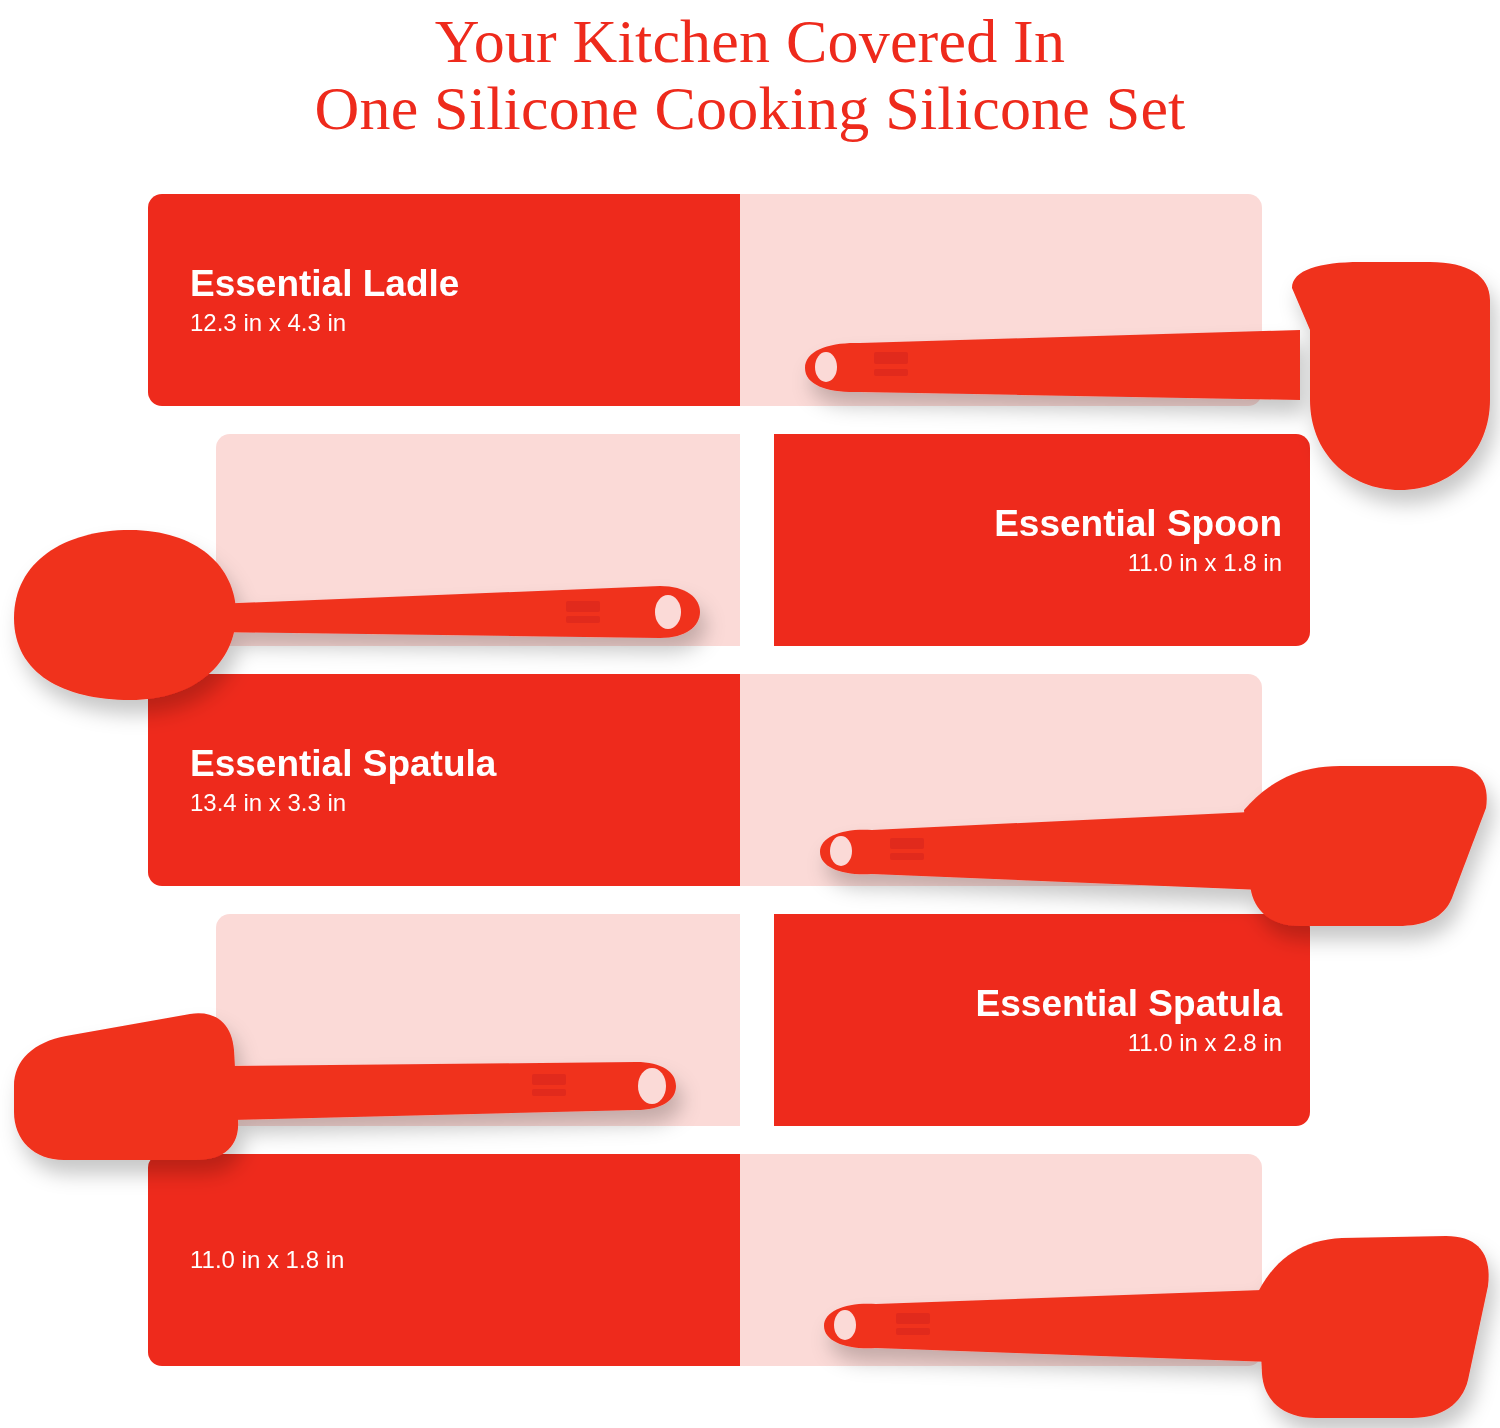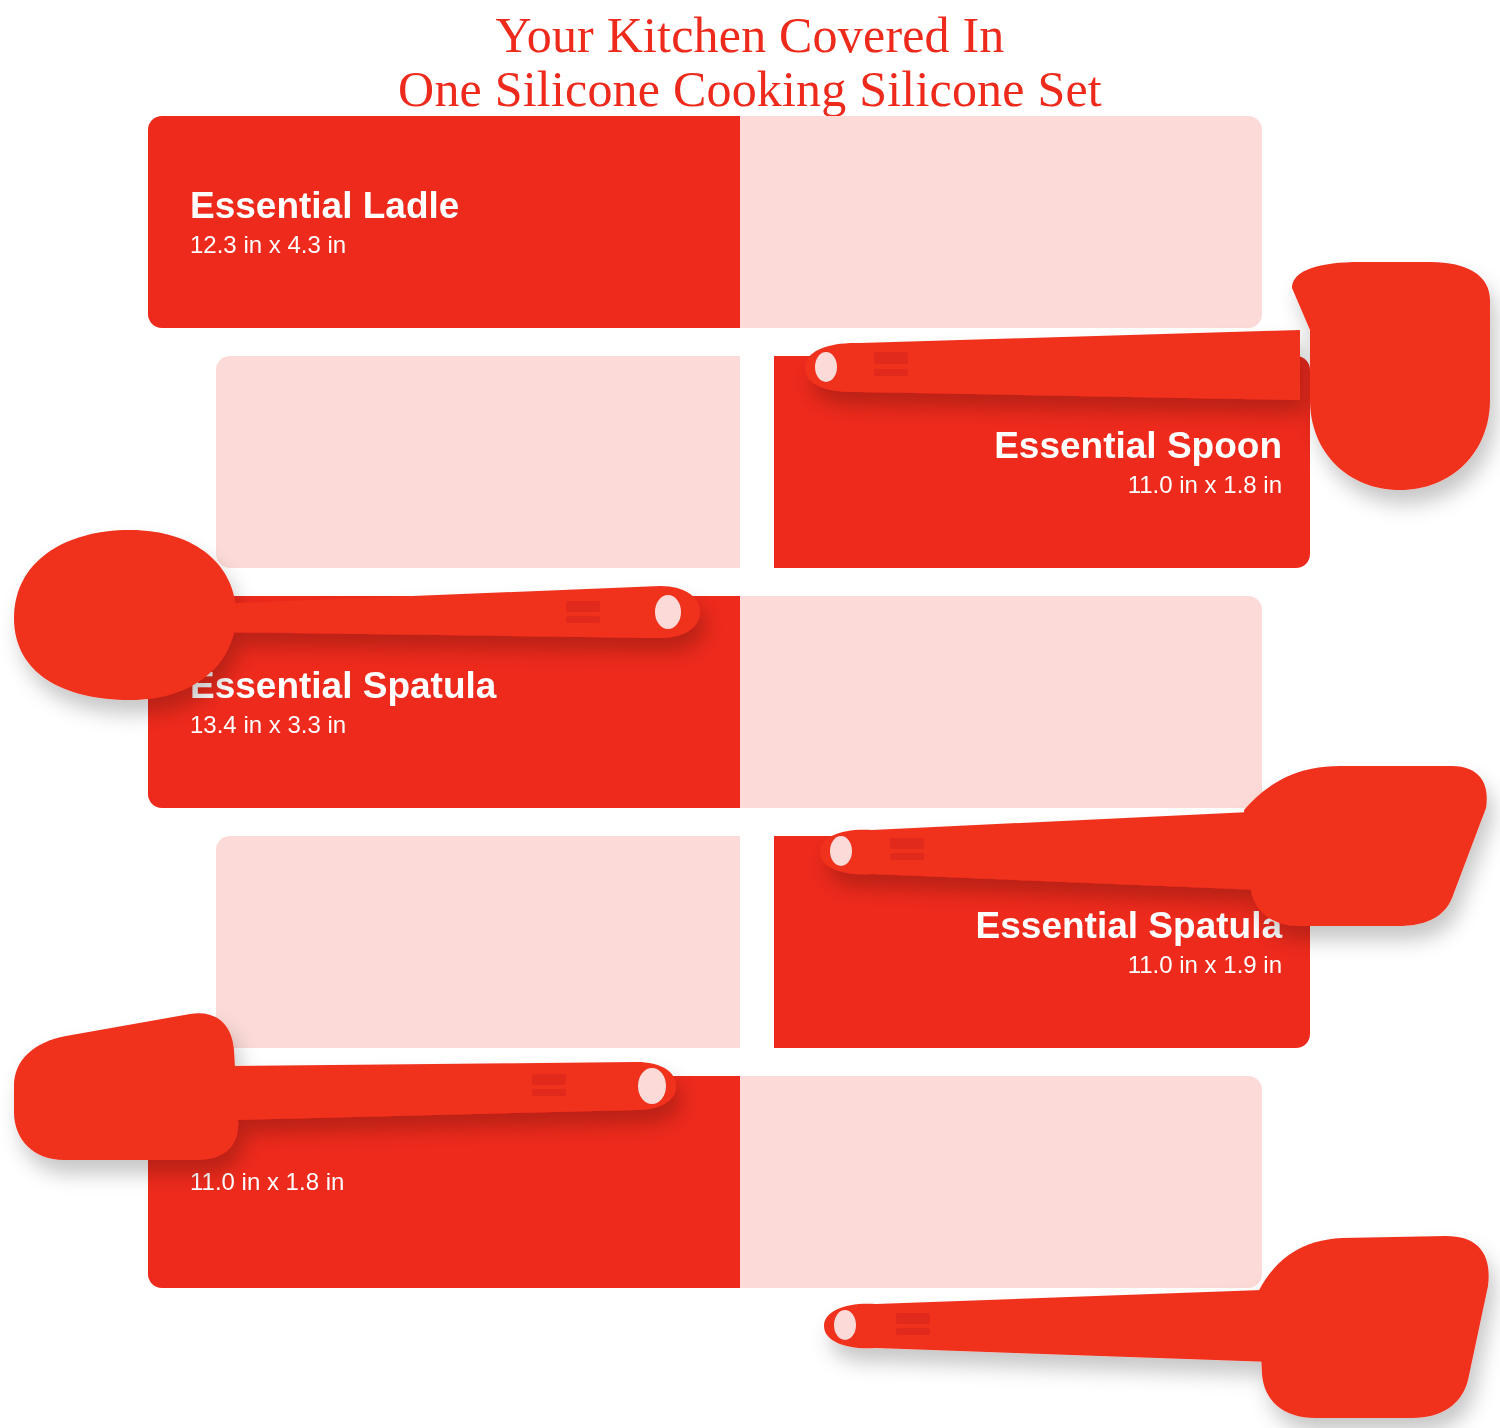--- a/index.html
+++ b/index.html
@@ -16,30 +16,31 @@
   }
 
   
   .title-block {
     text-align: center;
     padding-top: 8px;
   }
   .title-line {
     font-family: "Liberation Serif", serif;
     color: #ee2a1c;
-    font-size: 50px;
+    font-size: 62px;
     line-height: 1.08;
     font-weight: 400;
     letter-spacing: 0.2px;
     white-space: nowrap;
   }
 
   
   .rows {
     position: relative;
+    margin-top: 52px;
   }
   .row {
     position: relative;
     height: 212px;
     margin-bottom: 28px;
   }
   .panel {
     position: absolute;
     top: 0;
     height: 212px;
@@ -143,21 +144,21 @@
       <div class="item-name">Essential Spatula</div>
       <div class="item-dims">13.4 in x 3.3 in</div>
     </div>
     <div class="panel panel-tint"></div>
   </div>
 
   <div class="row right">
     <div class="panel panel-tint"></div>
     <div class="panel panel-solid">
       <div class="item-name">Essential Spatula</div>
-      <div class="item-dims">11.0 in x 1.9 in</div>
+      <div class="item-dims">11.0 in x 2.8 in</div>
     </div>
   </div>
 
   <div class="row left">
     <div class="panel panel-solid">
       <div class="item-dims">11.0 in  x 1.8 in</div>
     </div>
     <div class="panel panel-tint"></div>
   </div>
 

